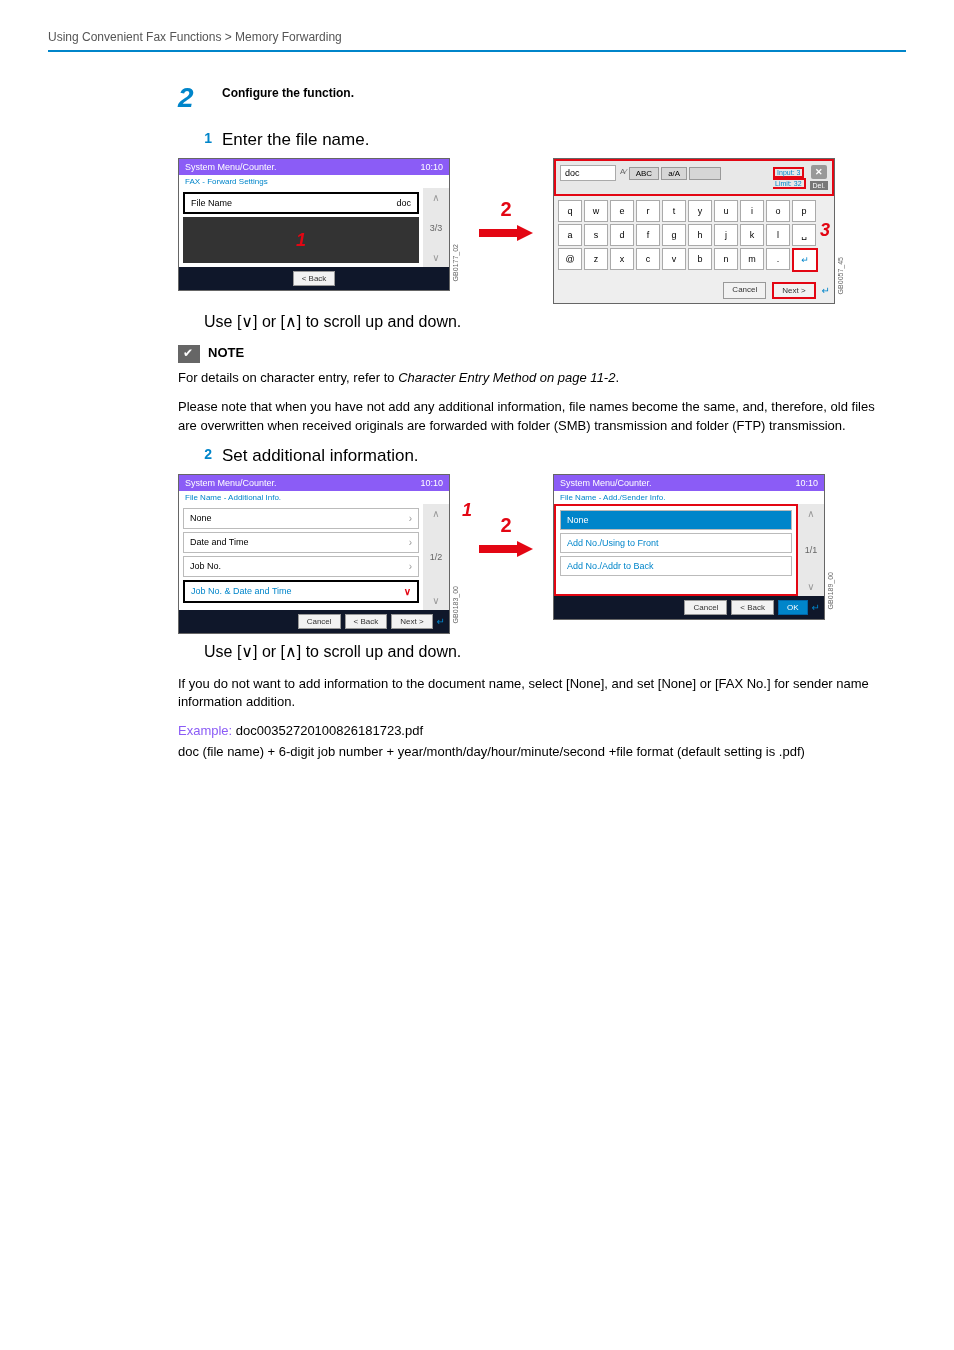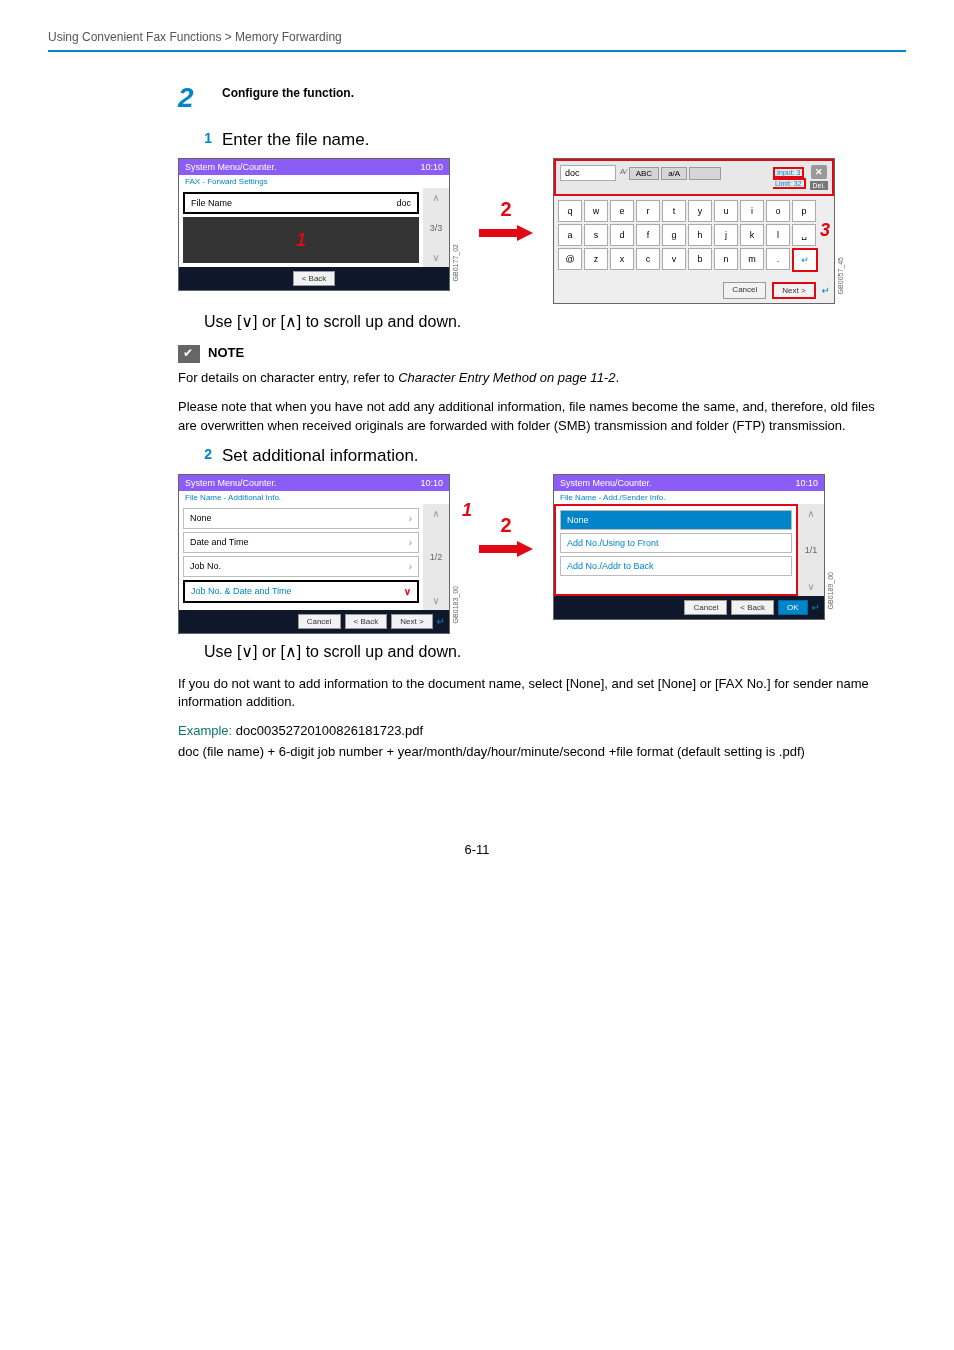--- a/index.html
+++ b/index.html
@@ -264,21 +264,21 @@
     font-size: 13px;
     line-height: 1.45;
     margin: 6px 0 10px 0;
   }
   .subhead {
     font-weight: bold;
     font-size: 13px;
     margin-top: 14px;
     margin-bottom: 4px;
   }
-  .example-label { color:#0f766e; }
+  .example-label { color:#8b5cf6; }
   .pagenum {
     text-align:center;
     font-size:13px;
     margin-top:80px;
     padding-bottom:30px;
   }
   .chev { color:#999; font-size:10px;}
   .rednum {
     font-size:18px; font-weight:900; color:#e30613; font-style:italic;
   }
@@ -519,14 +519,13 @@
 
     <div class="para">If you do not want to add information to the document name, select [None], and set [None] or [FAX No.] for sender name information addition.</div>
 
     <div class="para" style="margin-top:2px;margin-bottom:2px;">
       <span class="example-label">Example: </span><span>doc00352720100826181723.pdf</span>
     </div>
     <div class="para" style="margin-top:0;">doc (file name) + 6-digit job number + year/month/day/hour/minute/second +file format (default setting is .pdf)</div>
 
   </div>
 
-  <div class="pagenum">6-11</div>
 </div>
 
 </body></html>

